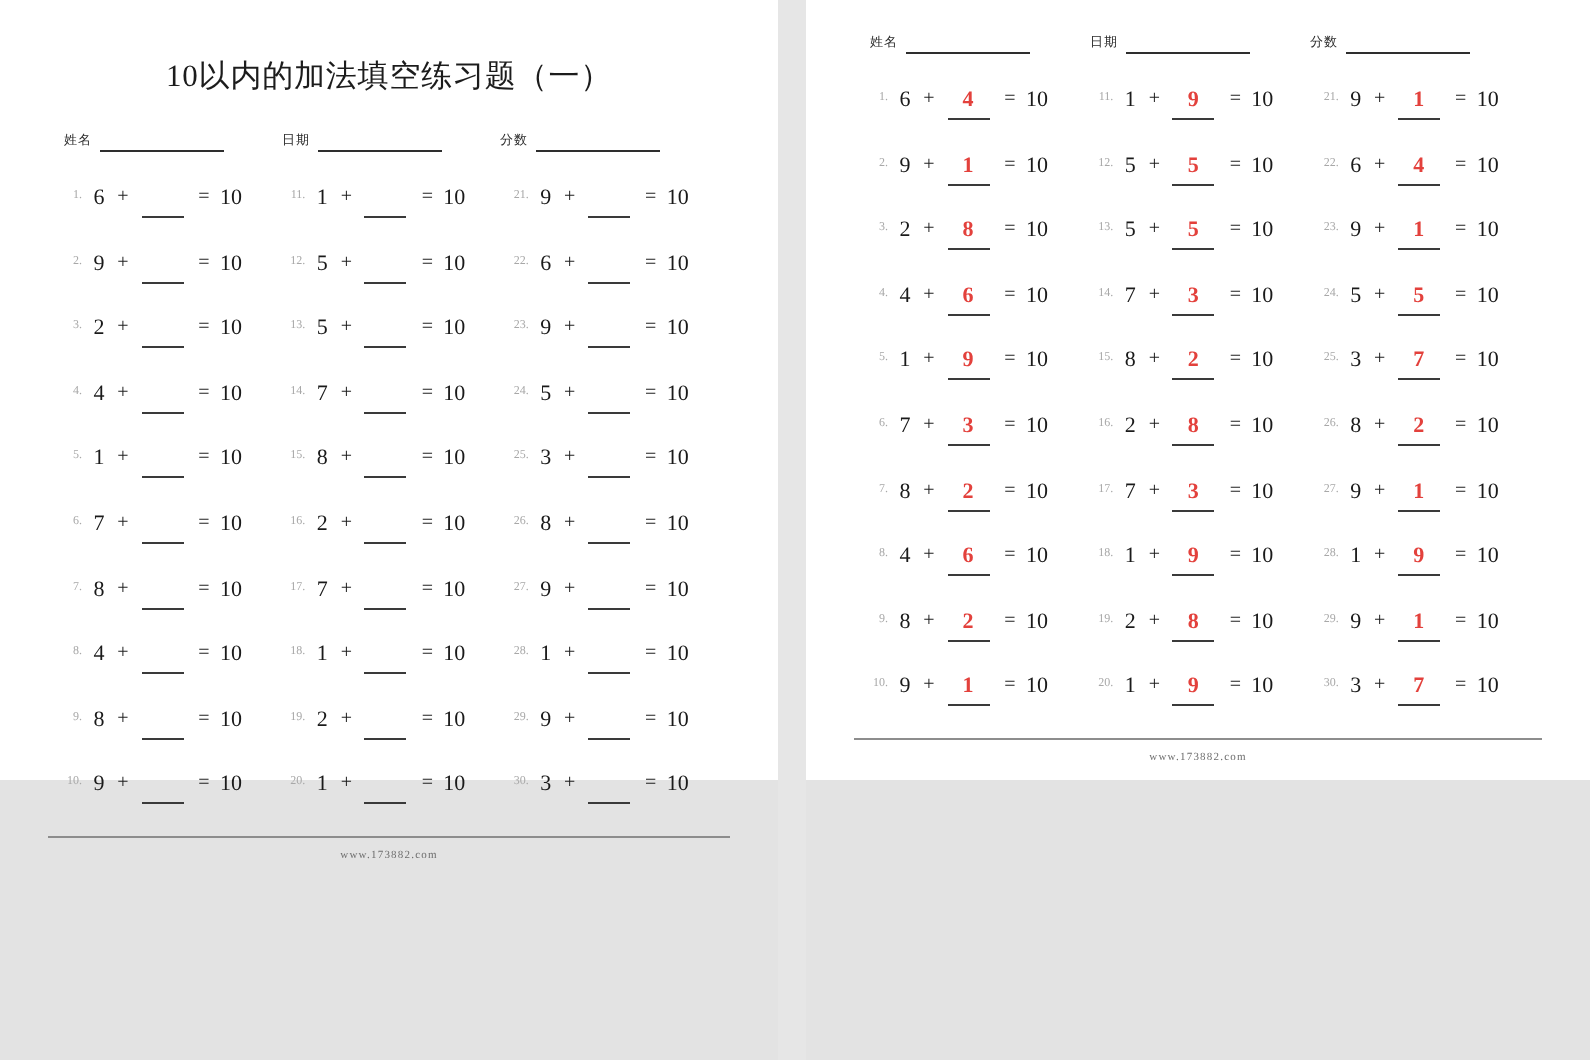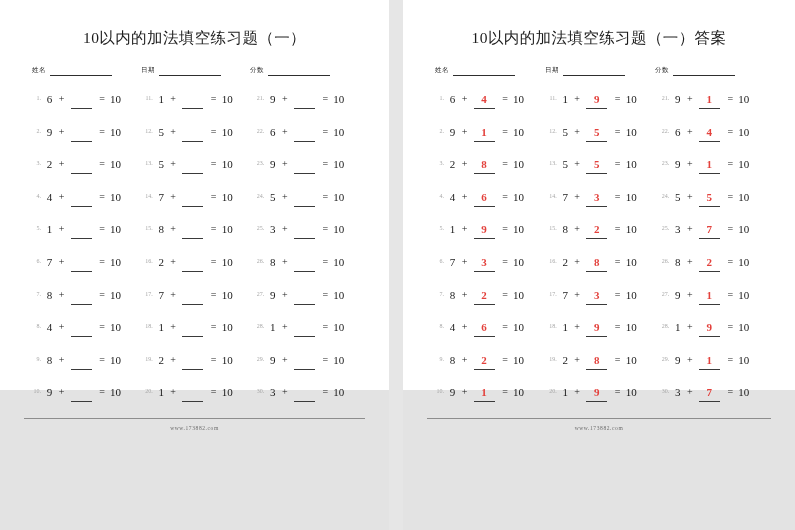--- a/index.html
+++ b/index.html
@@ -591,21 +591,20 @@
 
     <div class="footer">
       <div class="footer-rule"></div>
       <div class="footer-text">www.173882.com</div>
     </div>
   </div>
 
   <div class="gutter"></div>
 
   <div class="page right">
-    <div class="title">10以内的加法填空练习题（一）答案</div>
 
     <div class="fields">
       <div class="field">
         <span class="field-label">姓名</span>
         <span class="field-rule"></span>
       </div>
       <div class="field">
         <span class="field-label">日期</span>
         <span class="field-rule"></span>
       </div>

